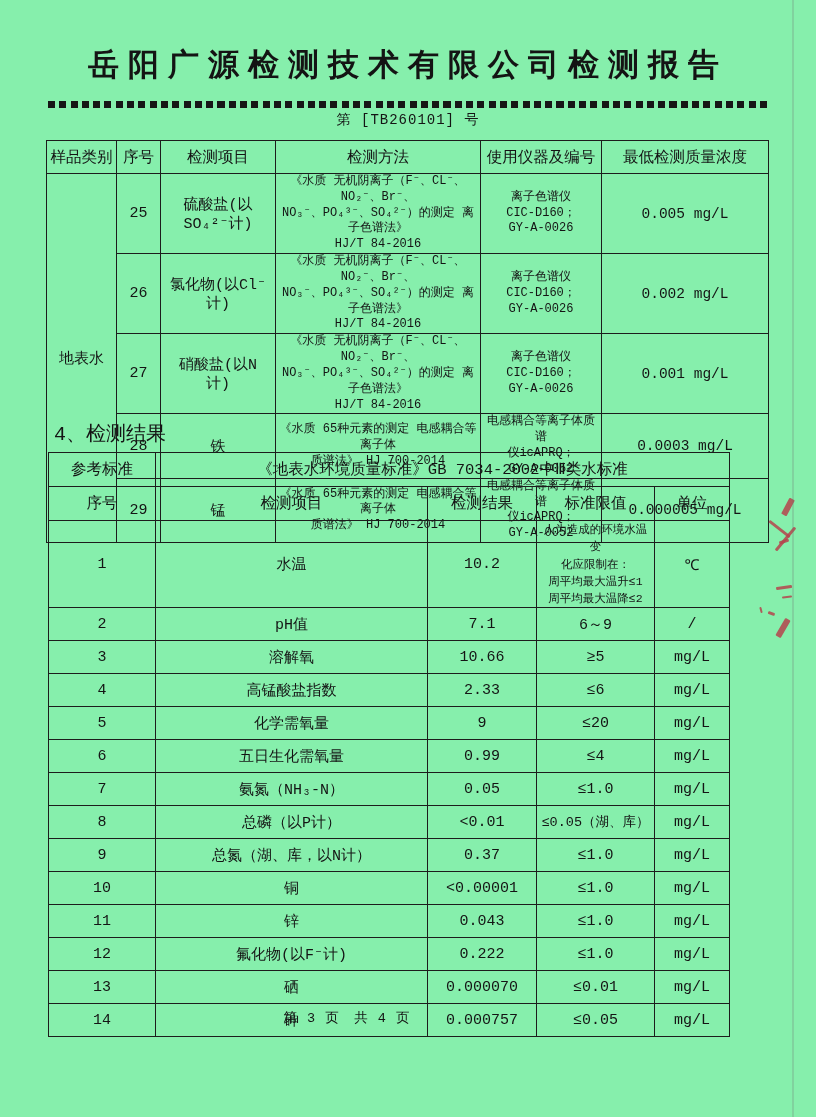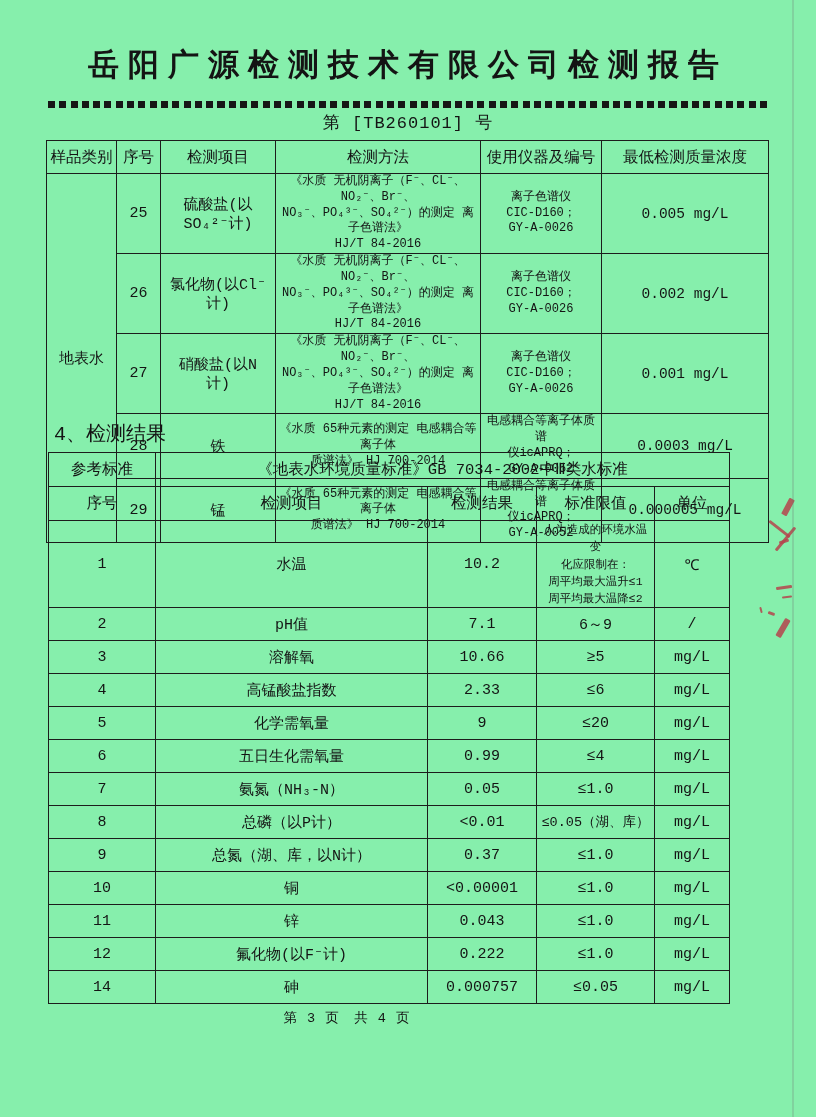--- a/index.html
+++ b/index.html
@@ -8,21 +8,21 @@
     background:#86efac; overflow:hidden; color:#141414;
     font-family:Liberation Mono, monospace;
   }
   .scan-edge-right { position:absolute; top:0; left:792px; width:2px; height:1117px;
     background:rgba(110,110,110,.22); }
   .report-title { position:absolute; top:44px; left:0; width:100%; text-align:center;
     font-size:31px; font-weight:bold; letter-spacing:9px; white-space:nowrap; }
   .dotted-rule { position:absolute; top:101px; left:48px; width:720px; height:7px;
     background:repeating-linear-gradient(90deg,#161616 0 7px,transparent 7px 11.3px); }
   .doc-number { position:absolute; top:111px; left:0; width:100%; text-align:center;
-    font-size:17px; letter-spacing:1px; }
+    font-size:14px; letter-spacing:1px; }
   table { border-collapse:collapse; table-layout:fixed; position:absolute; }
   td { border:1.6px solid #1c1c1c; text-align:center; vertical-align:middle;
     padding:0 2px; overflow:hidden; }
   .t1 { top:140px; left:46px; width:722px; }
   .t1 td { font-size:15px; }
   .t1 .hrow td { height:32px; font-size:15.5px; }
   .t1 .r-tall td { height:48px; }
   .t1 .r-mid td { height:45px; }
   .small { font-size:12px !important; line-height:1.32; }
   .lod { font-size:14.5px !important; }
@@ -234,20 +234,27 @@
       <td>mg/L</td>
     </tr>
     <tr>
       <td>12</td>
       <td>氟化物(以F⁻计)</td>
       <td>0.222</td>
       <td>≤1.0</td>
       <td>mg/L</td>
     </tr>
     <tr>
+      <td>13</td>
+      <td>硒</td>
+      <td>0.000070</td>
+      <td>≤0.01</td>
+      <td>mg/L</td>
+    </tr>
+    <tr>
       <td>14</td>
       <td>砷</td>
       <td>0.000757</td>
       <td>≤0.05</td>
       <td>mg/L</td>
     </tr>
   </tbody>
     </table>
 
   <div class="page-footer">第 3 页　共 4 页</div>

